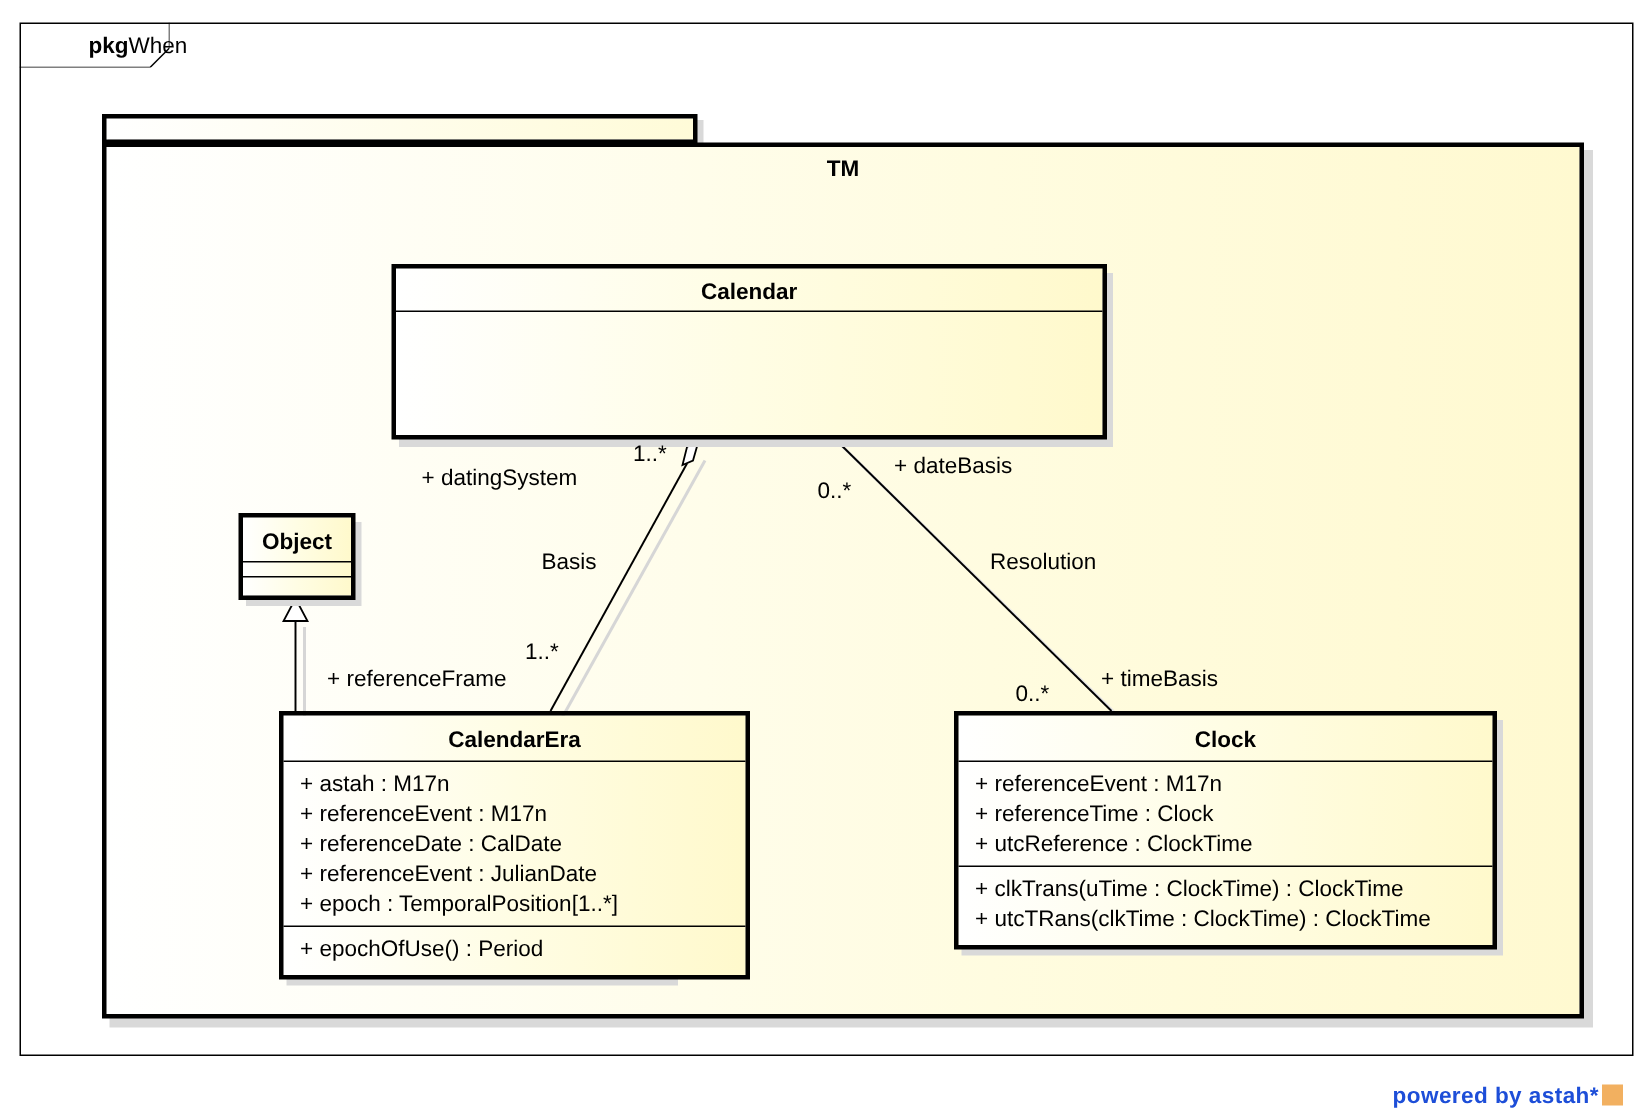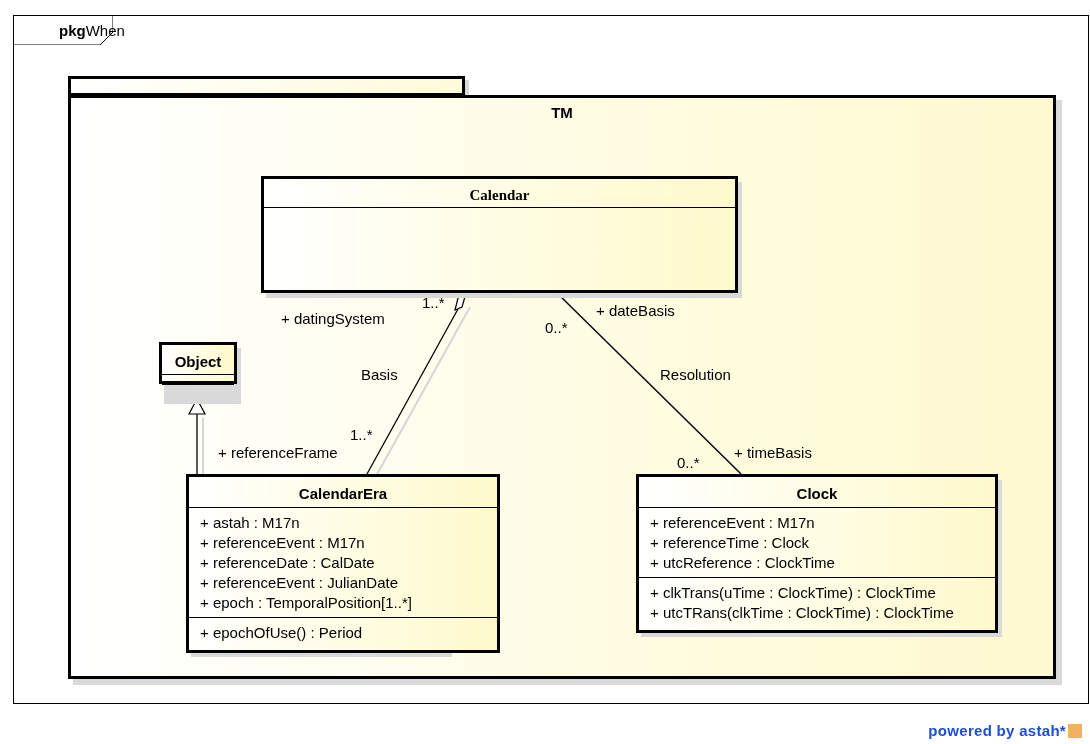--- a/index.html
+++ b/index.html
@@ -51,26 +51,26 @@
   <polygon points="466,293 462,307 455,310 458,298" fill="#fff" stroke="#000" stroke-width="1.2"></polygon>
 
   <line x1="557" y1="293" x2="741" y2="474" stroke="#000" stroke-width="1.3"></line>
 
   <line x1="197" y1="414" x2="197" y2="474" stroke="#000" stroke-width="1.3"></line>
   <polygon points="197,399 189,414 205,414" fill="#fff" stroke="#000" stroke-width="1.2"></polygon>
 </svg>
 
 <div class="abs shadow" style="left:266px;top:182px;width:476px;height:116px;"></div>
 <div class="cls" style="left:261px;top:176px;width:477px;height:117px;">
-  <div class="name" style="height:28px;line-height:32px;font-family:Liberation Serif, serif;">Calendar</div>
+  <div class="name" style="height:28px;line-height:32px;">Calendar</div>
   <div class="sec" style="height:3px;padding:0;"></div>
 </div>
 
 <div class="abs shadow" style="left:164px;top:348px;width:77px;height:56px;"></div>
-<div class="cls" style="left:159px;top:342px;width:78px;height:42px;">
+<div class="cls" style="left:159px;top:342px;width:78px;height:58px;">
   <div class="name" style="height:29px;line-height:33px;">Object</div>
   <div class="sec" style="height:9px;padding:0;"></div>
   <div class="sec" style="height:9px;padding:0;"></div>
 </div>
 
 <div class="abs shadow" style="left:191px;top:480px;width:261px;height:177px;"></div>
 <div class="cls" style="left:186px;top:474px;width:314px;height:179px;">
   <div class="name" style="height:30px;line-height:34px;">CalendarEra</div>
   <div class="sec" style="padding-top:5px;padding-bottom:4px;">
     <div class="row">+ astah : M17n</div>

